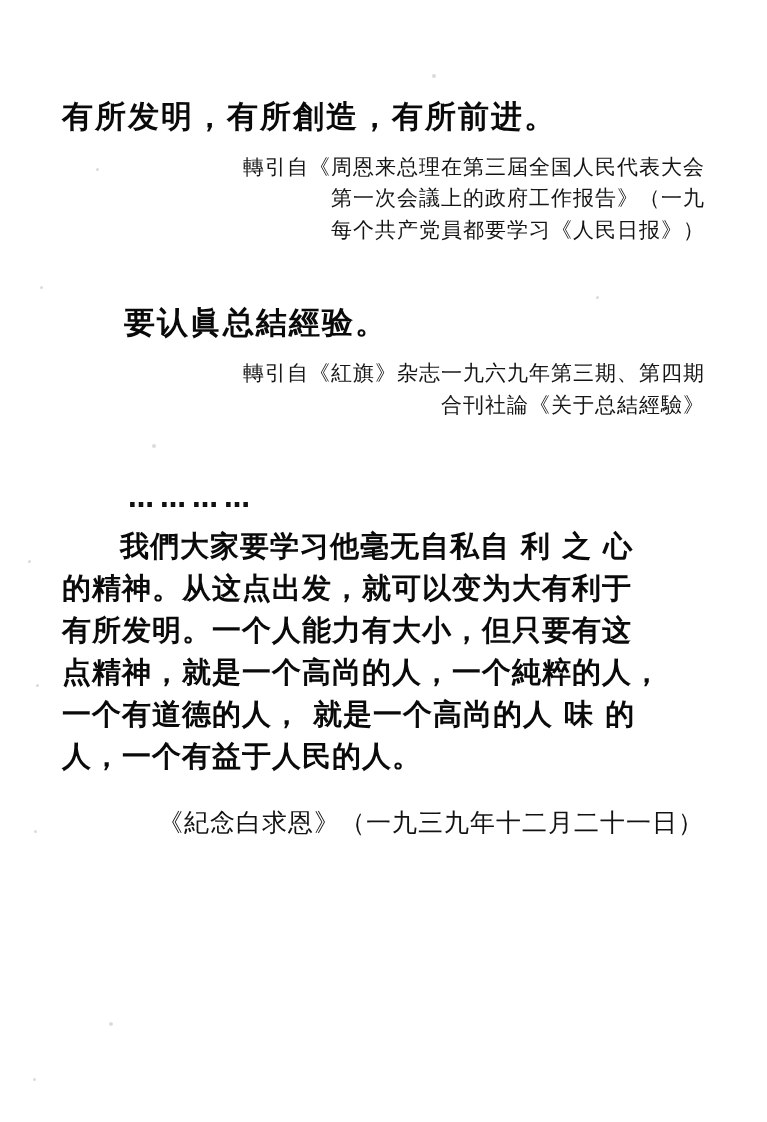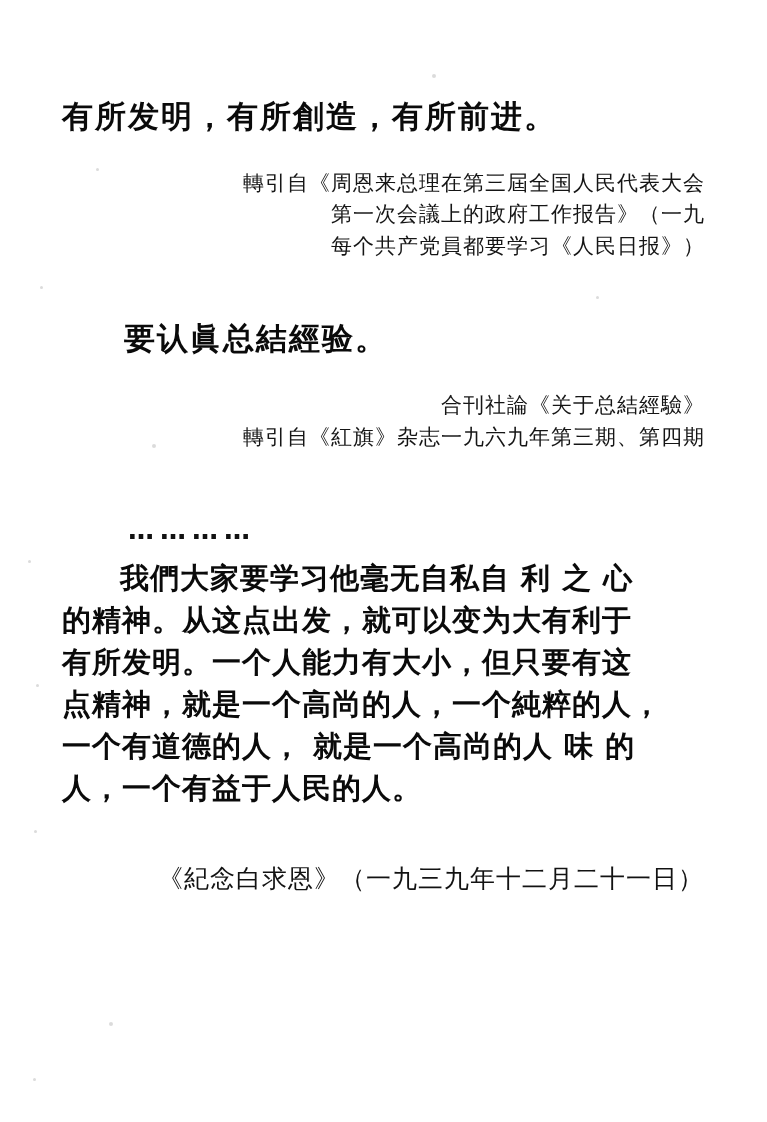--- a/index.html
+++ b/index.html
@@ -35,21 +35,20 @@
     padding-left: 62px;
   }
   
   .attrib {
     font-size: 21px;
     line-height: 1.5;
     letter-spacing: 1px;
     color: #151515;
     text-align: right;
     padding-left: 90px;
-    margin-top: 16px;
   }
   .attrib .ln {
     display: block;
     white-space: nowrap;
   }
   
   .body-par {
     font-size: 29px;
     font-weight: bold;
     line-height: 1.45;
@@ -71,21 +70,20 @@
     padding-left: 66px;
     color: #111;
     line-height: 1;
   }
   .source-line {
     font-size: 25px;
     letter-spacing: 1px;
     line-height: 1.4;
     color: #121212;
     padding-left: 96px;
-    margin-top: 24px;
   }
   .sp-14 { height: 14px; }
   .sp-20 { height: 20px; }
   .sp-28 { height: 28px; }
   .sp-44 { height: 44px; }
   .sp-56 { height: 56px; }
   
   .speck {
     position: absolute;
     background: #bdbdbd;
@@ -115,22 +113,22 @@
     <span class="ln">轉引自《周恩来总理在第三屆全国人民代表大会</span>
     <span class="ln">第一次会議上的政府工作报告》（一九</span>
     <span class="ln">每个共产党員都要学习《人民日报》）</span>
   </div>
 
   <div class="sp-56"></div>
 
   <div class="quote-head indent">要认眞总結經验。</div>
   <div class="sp-14"></div>
   <div class="attrib">
+    <span class="ln">轉引自《紅旗》杂志一九六九年第三期、第四期</span>
     <span class="ln">合刊社論《关于总結經驗》</span>
-    <span class="ln">轉引自《紅旗》杂志一九六九年第三期、第四期</span>
   </div>
 
   <div class="sp-44"></div>
 
 
   <div class="sp-20"></div>
   <div class="dots">…………</div>
   <div class="sp-14"></div>
 
   <div class="body-par">

